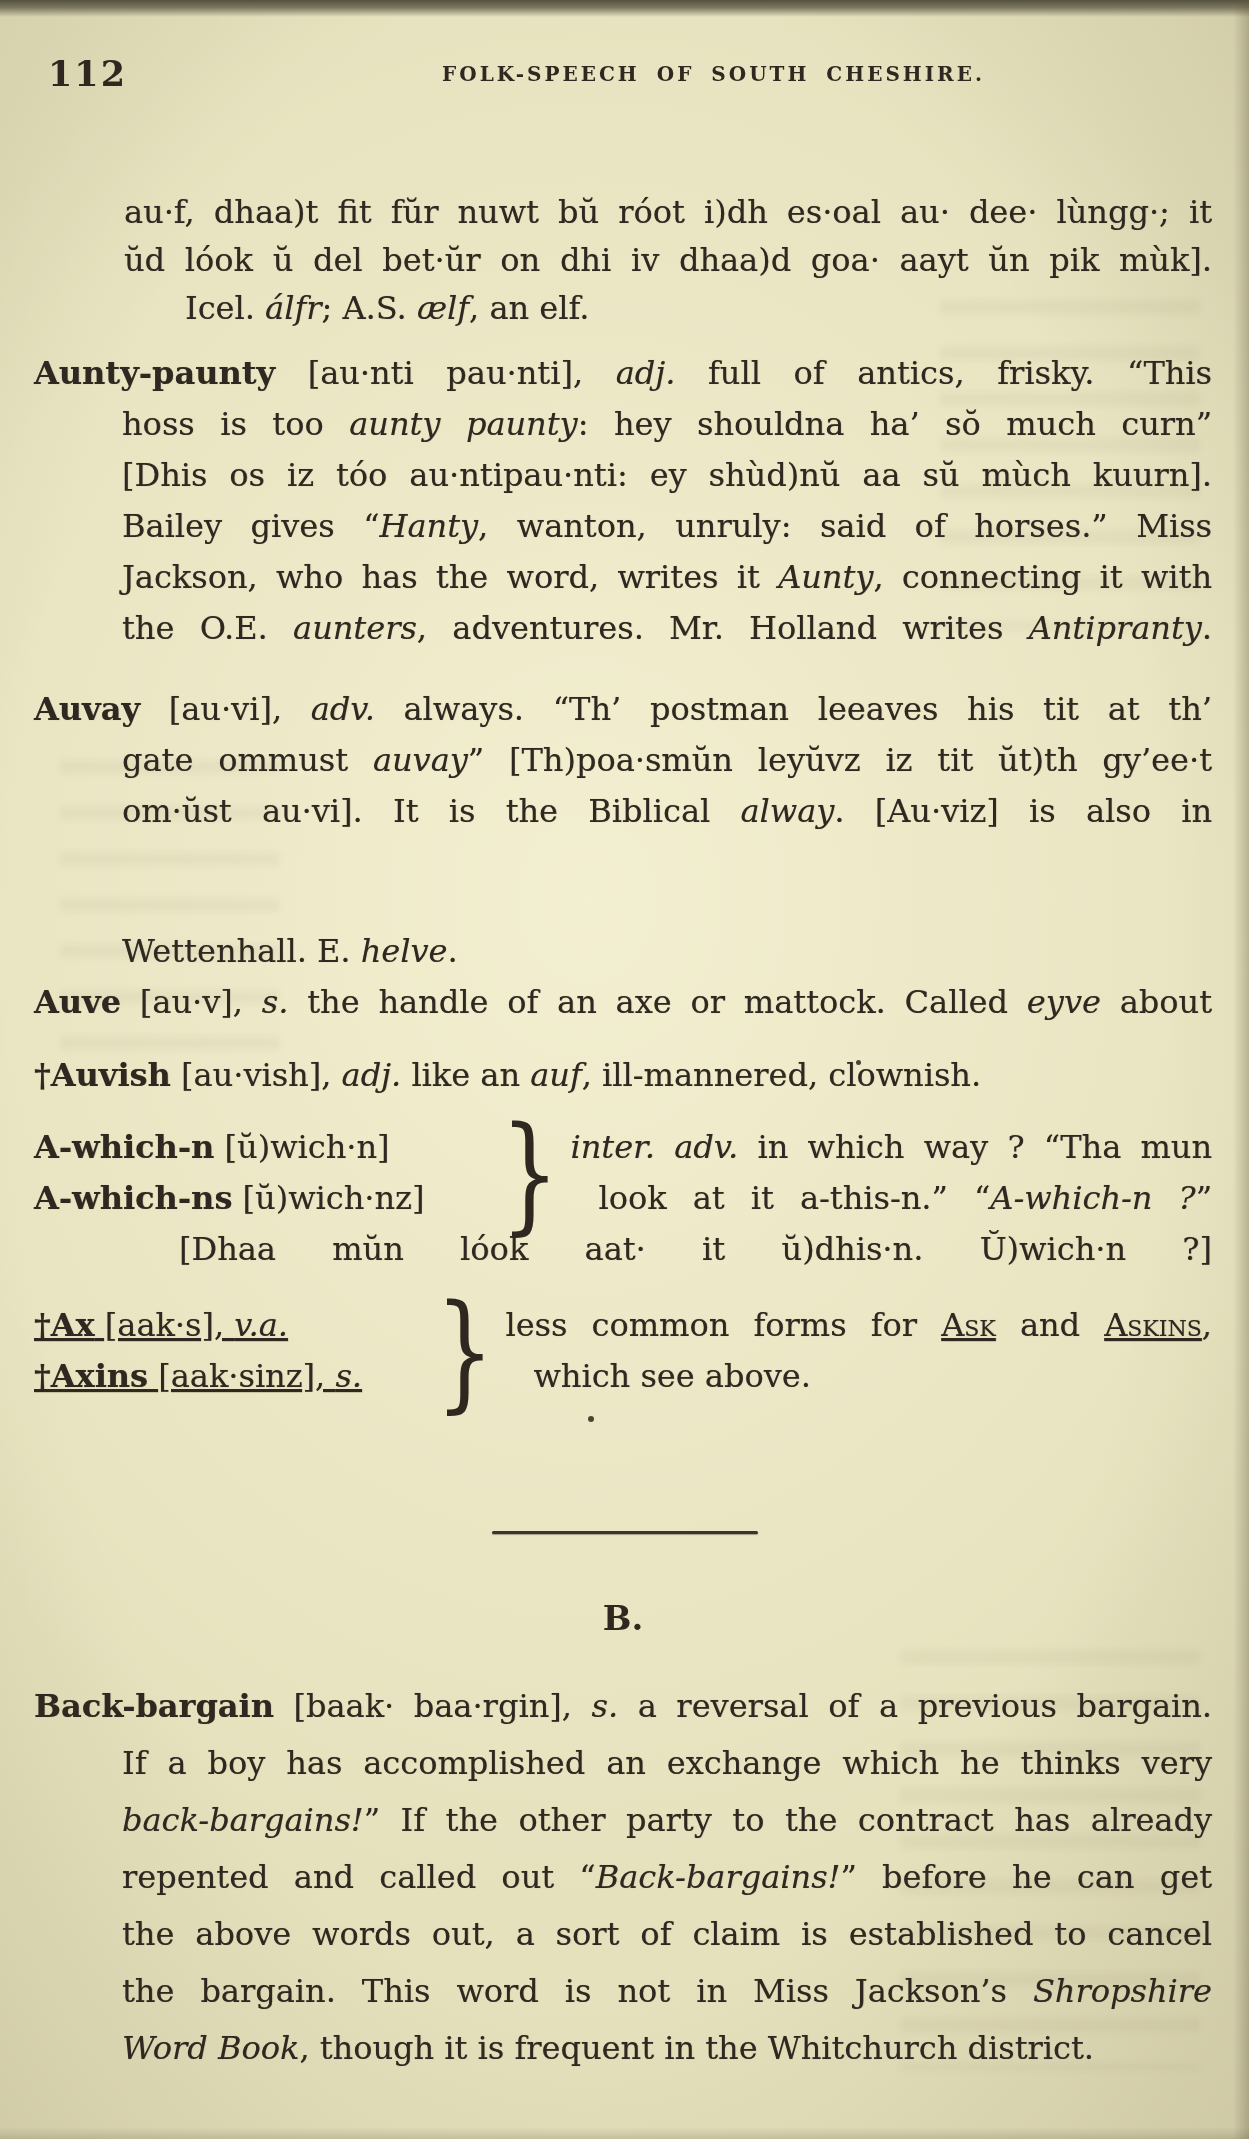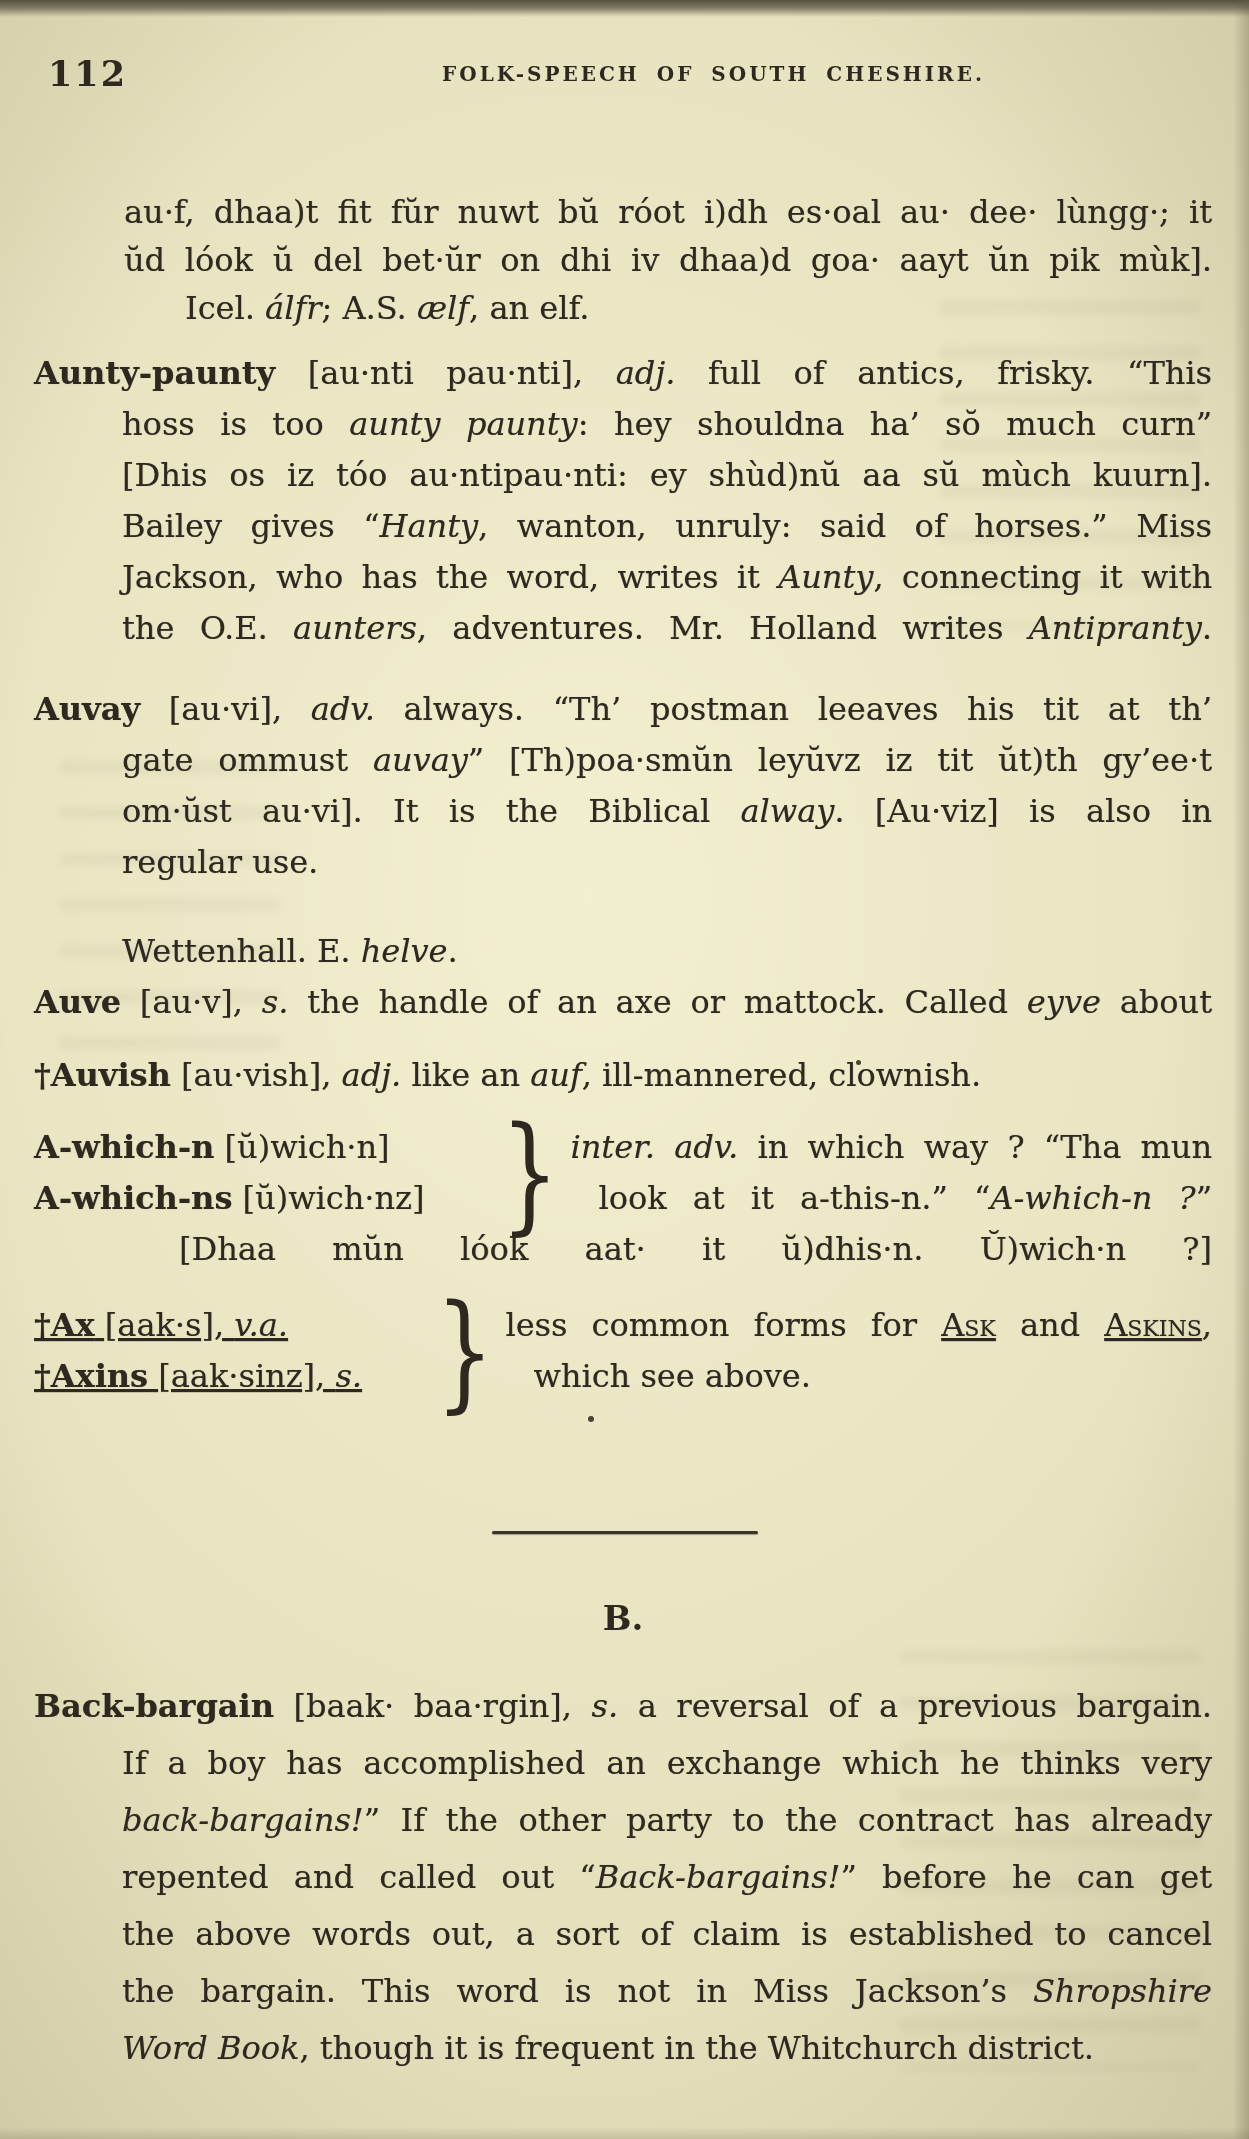--- a/index.html
+++ b/index.html
@@ -77,21 +77,20 @@
       <div class="line j ind1"><span>[Dhis os iz tóo au·ntipau·nti: ey shùd)nŭ aa sŭ mùch kuurn].</span></div>
       <div class="line j ind1"><span>Bailey gives “</span><span class="it">Hanty</span><span>, wanton, unruly: said of horses.”  Miss</span></div>
       <div class="line j ind1"><span>Jackson, who has the word, writes it </span><span class="it">Aunty</span><span>, connecting it with</span></div>
       <div class="line j ind1"><span>the O.E. </span><span class="it">aunters</span><span>, adventures.  Mr. Holland writes </span><span class="it">Antipranty</span><span>.</span></div>
     </div>
 
   <div class="block" style="top:684px;">
       <div class="line j"><span class="hw">Auvay</span><span> [au·vi], </span><span class="it">adv.</span><span> always.  “Th’ postman leeaves his tit at th’</span></div>
       <div class="line j ind1"><span>gate ommust </span><span class="it">auvay</span><span>” [Th)poa·smŭn leyŭvz iz tit ŭt)th gy’ee·t</span></div>
       <div class="line j ind1"><span>om·ŭst au·vi].  It is the Biblical </span><span class="it">alway</span><span>.  [Au·viz] is also in</span></div>
-      <div class="line ind1"><span>regular use.</span></div>
     </div>
 
   <div class="block" style="top:926px;">
       <div class="line ind1"><span>Wettenhall.  E. </span><span class="it">helve</span><span>.</span></div>
       <div class="line j"><span class="hw">Auve</span><span> [au·v], </span><span class="it">s.</span><span> the handle of an axe or mattock.  Called </span><span class="it">eyve</span><span> about</span></div>
     </div>
 
   <div class="block" style="top:1050px;">
       <div class="line"><span class="hw">†Auvish</span><span> [au·vish], </span><span class="it">adj.</span><span> like an </span><span class="it">auf</span><span>, ill-mannered, clownish.</span></div>
     </div>

